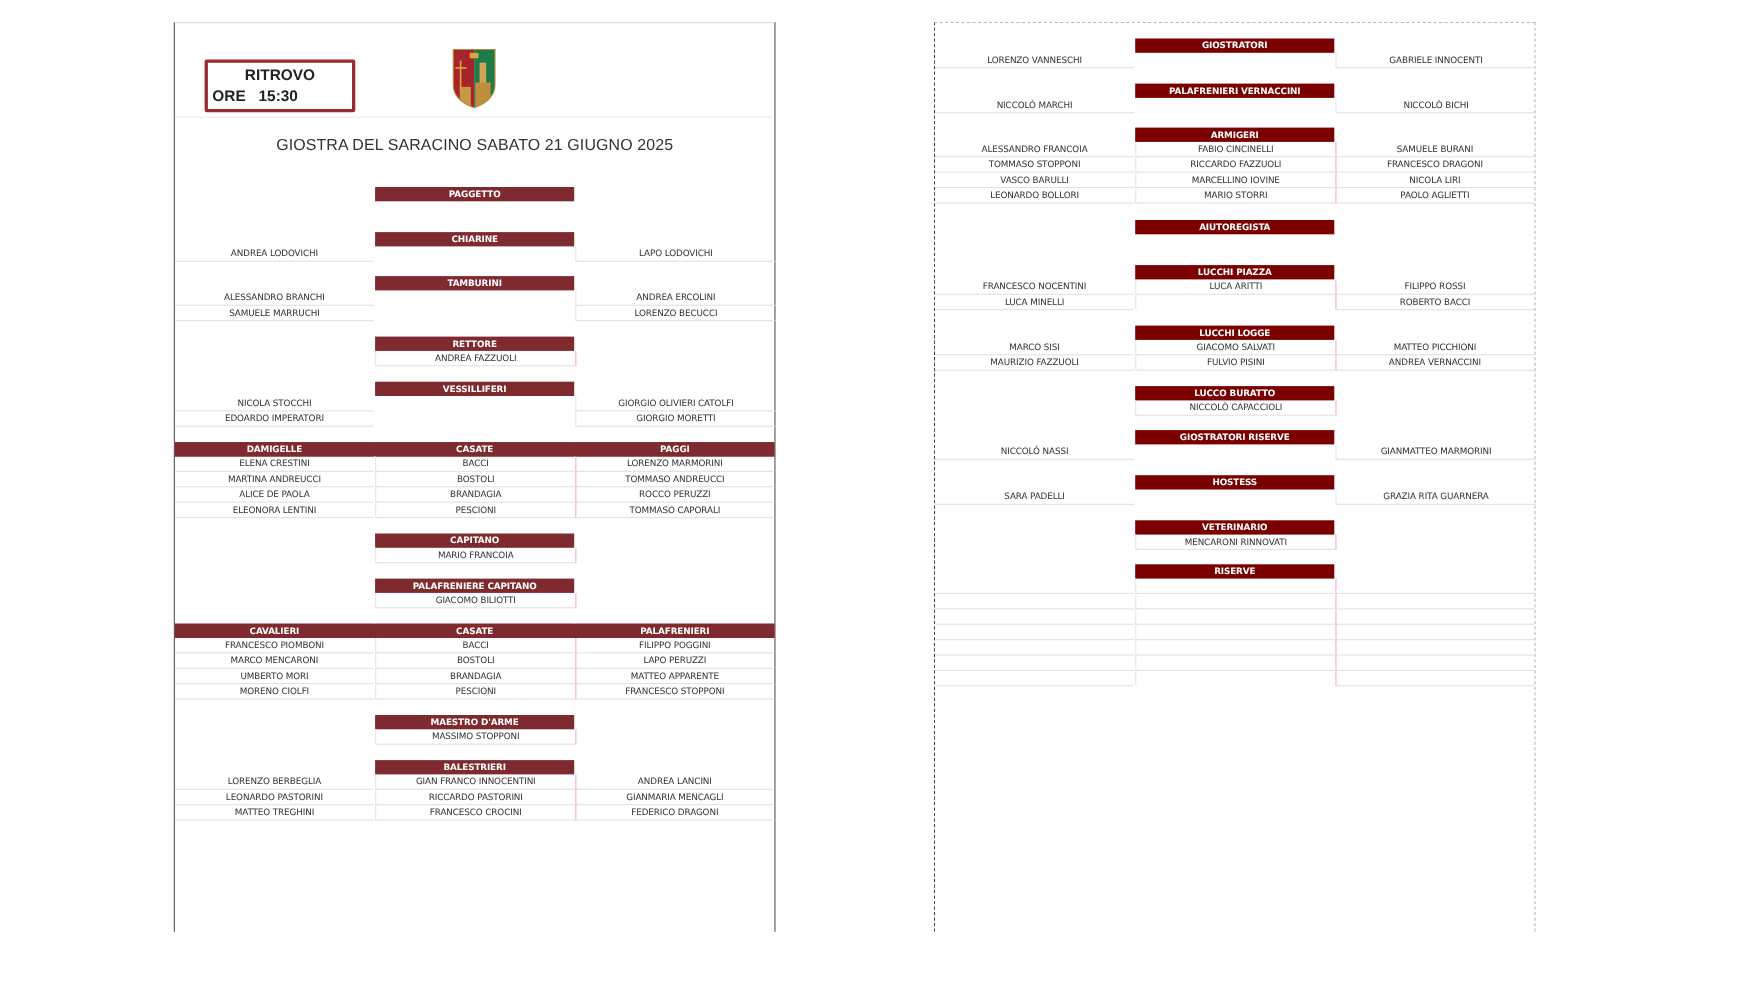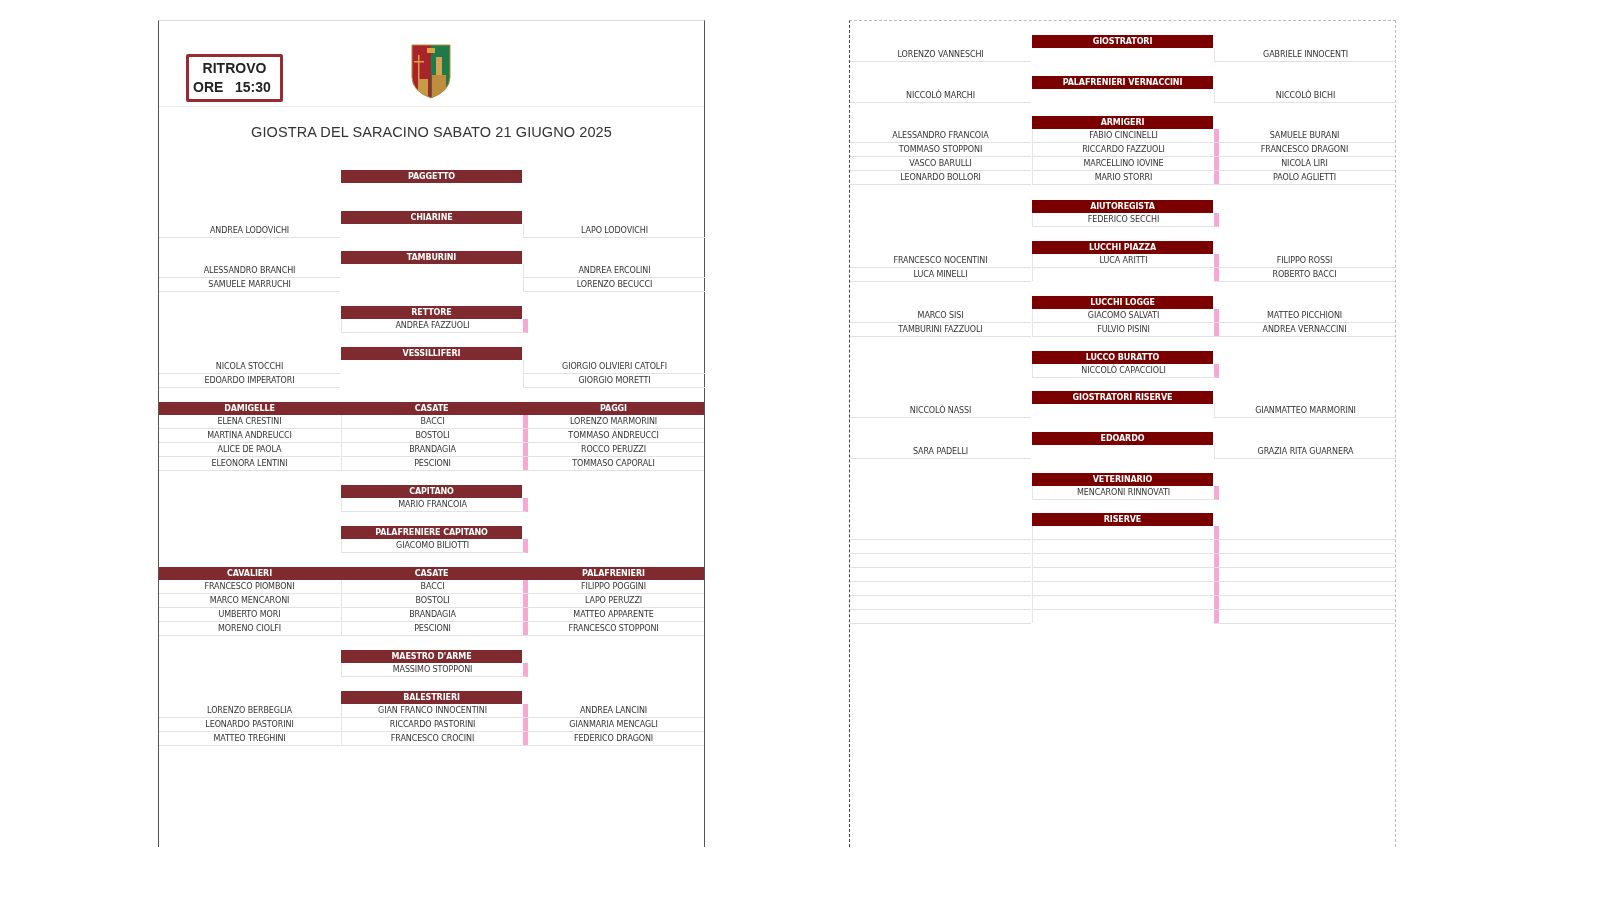--- a/index.html
+++ b/index.html
@@ -7,26 +7,26 @@
   .page { position:absolute; top:20px; height:826px; background:#fff; }
   #page-left { left:158px; width:545px; border-left:1px solid #555; border-right:1px solid #555; border-top:1px solid #d8d8d8; }
   #page-right { left:849px; width:545px; border-left:1px dashed #444; border-right:1px dashed #bbb; border-top:1px dashed #bbb; }
   .row { position:absolute; left:0; width:545px; height:14px; }
   .cell { position:absolute; top:0; height:13px; width:181px; font-size:8px; line-height:14px; text-align:center; color:#333; white-space:nowrap; overflow:hidden; letter-spacing:-0.1px; }
   .cell.c0 { left:0; }
   .cell.c1 { left:182px; }
   .cell.c2 { left:364px; }
   .cell.b { border-bottom:1px solid #e2e2e2; }
   .cell.bl { border-left:1px solid #e6e6e6; }
-  .cell.br { border-right:5px solid #f9a8d4; }
+  .cell.br { border-right:1px solid #f9a8d4; }
   .hdr { color:#fff; font-weight:bold; font-size:8px; height:13px; line-height:13px;text-align:center; }
   #page-left .hdr { background:#7f2a2e; }
   #page-right .hdr { background:#7a0000; }
   .full-hdr { position:absolute; left:0; width:545px; height:13px; }
-  .ritrovo { position:absolute; left:27px; top:33px; width:91px; height:42px; border:3px solid #9b2a30; border-radius:2px; box-sizing:content-box; }
+  .ritrovo { position:absolute; left:27px; top:33px; width:91px; height:42px; border:3px solid #9b2a30; border-radius:2px; box-sizing:content-box;padding-left:40px; }
   .ritrovo .l1 { position:absolute; left:0; right:0; top:3px; text-align:center; font-weight:bold; font-size:14px; color:#222; font-family:"Liberation Sans", sans-serif; }
   .ritrovo .l2 { position:absolute; left:4px; right:0; top:22px; font-weight:bold; font-size:14px; color:#222; font-family:"Liberation Sans", sans-serif; white-space:pre; }
   .crest { position:absolute; left:251px; top:22px; width:42px; height:56px; }
   .title-sep { position:absolute; left:0; width:545px; top:85px; border-top:1px solid #ececec; }
   .doc-title { position:absolute; left:0; width:545px; top:103px; text-align:center; font-size:14.5px; color:#333; font-family:"Liberation Sans", sans-serif; letter-spacing:0.1px; }
 </style>
 </head>
 <body>
 
 <div class="page" id="page-left">
@@ -229,23 +229,20 @@
   </div>
   <div class="row" style="top:150px">
     <div class="cell c0 b">LEONARDO BOLLORI</div>
     <div class="cell c1 b bl br">MARIO STORRI</div>
     <div class="cell c2 b">PAOLO AGLIETTI</div>
   </div>
 
   <div class="row" style="top:179px">
     <div class="cell c1 hdr">AIUTOREGISTA</div>
   </div>
-  <div class="row" style="top:192px">
-    <div class="cell c1 b bl br">FEDERICO SECCHI</div>
-  </div>
 
   <div class="row" style="top:220px">
     <div class="cell c1 hdr">LUCCHI PIAZZA</div>
   </div>
   <div class="row" style="top:233px">
     <div class="cell c0 b">FRANCESCO NOCENTINI</div>
     <div class="cell c1 b bl br">LUCA ARITTI</div>
     <div class="cell c2 b">FILIPPO ROSSI</div>
   </div>
   <div class="row" style="top:247px">
@@ -256,42 +253,42 @@
 
   <div class="row" style="top:275px">
     <div class="cell c1 hdr">LUCCHI LOGGE</div>
   </div>
   <div class="row" style="top:288px">
     <div class="cell c0 b">MARCO SISI</div>
     <div class="cell c1 b bl br">GIACOMO SALVATI</div>
     <div class="cell c2 b">MATTEO PICCHIONI</div>
   </div>
   <div class="row" style="top:302px">
-    <div class="cell c0 b">TAMBURINI FAZZUOLI</div>
+    <div class="cell c0 b">MAURIZIO FAZZUOLI</div>
     <div class="cell c1 b bl br">FULVIO PISINI</div>
     <div class="cell c2 b">ANDREA VERNACCINI</div>
   </div>
 
   <div class="row" style="top:330px">
     <div class="cell c1 hdr">LUCCO BURATTO</div>
   </div>
   <div class="row" style="top:343px">
     <div class="cell c1 b bl br">NICCOLÒ CAPACCIOLI</div>
   </div>
 
   <div class="row" style="top:370px">
     <div class="cell c1 hdr">GIOSTRATORI RISERVE</div>
   </div>
   <div class="row" style="top:383px">
     <div class="cell c0 b">NICCOLÒ NASSI</div>
     <div class="cell c2 b bl">GIANMATTEO MARMORINI</div>
   </div>
 
   <div class="row" style="top:411px">
-    <div class="cell c1 hdr">EDOARDO</div>
+    <div class="cell c1 hdr">HOSTESS</div>
   </div>
   <div class="row" style="top:424px">
     <div class="cell c0 b">SARA PADELLI</div>
     <div class="cell c2 b bl">GRAZIA RITA GUARNERA</div>
   </div>
 
   <div class="row" style="top:452px">
     <div class="cell c1 hdr">VETERINARIO</div>
   </div>
   <div class="row" style="top:465px">

